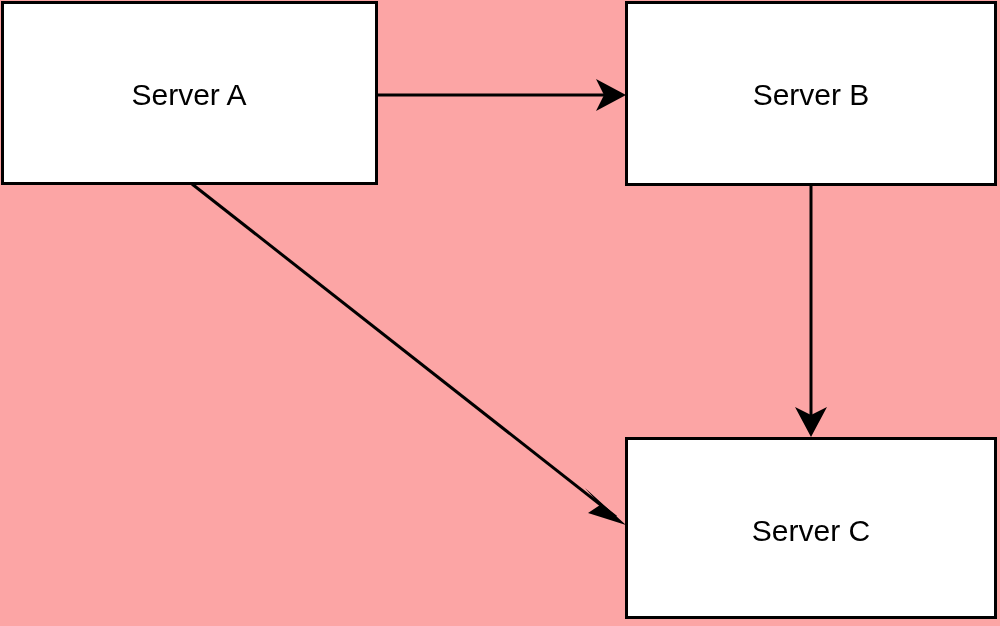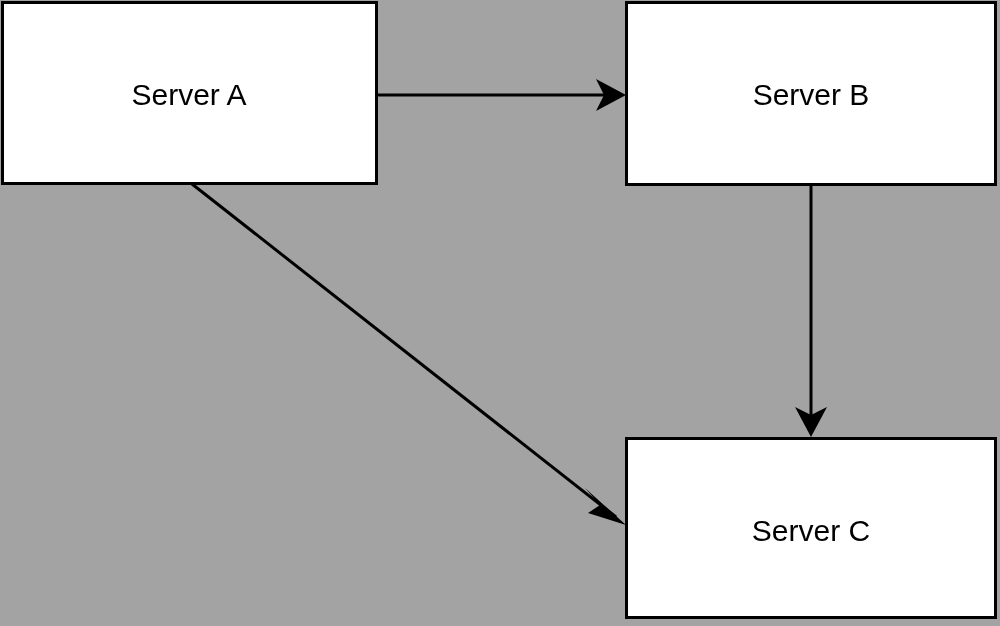--- a/index.html
+++ b/index.html
@@ -8,21 +8,21 @@
     padding: 0;
     background: #ffffff;
   }
   body {
     font-family: "Liberation Sans", sans-serif;
   }
   #diagram-canvas {
     position: relative;
     width: 1000px;
     height: 626px;
-    background: #a3a3a3;
+    background: #fca5a5;
     overflow: hidden;
     text-align: right;
   }
   #diagram-svg {
     position: absolute;
     top: 0;
     left: 0;
     width: 1000px;
     height: 626px;
     display: block;

